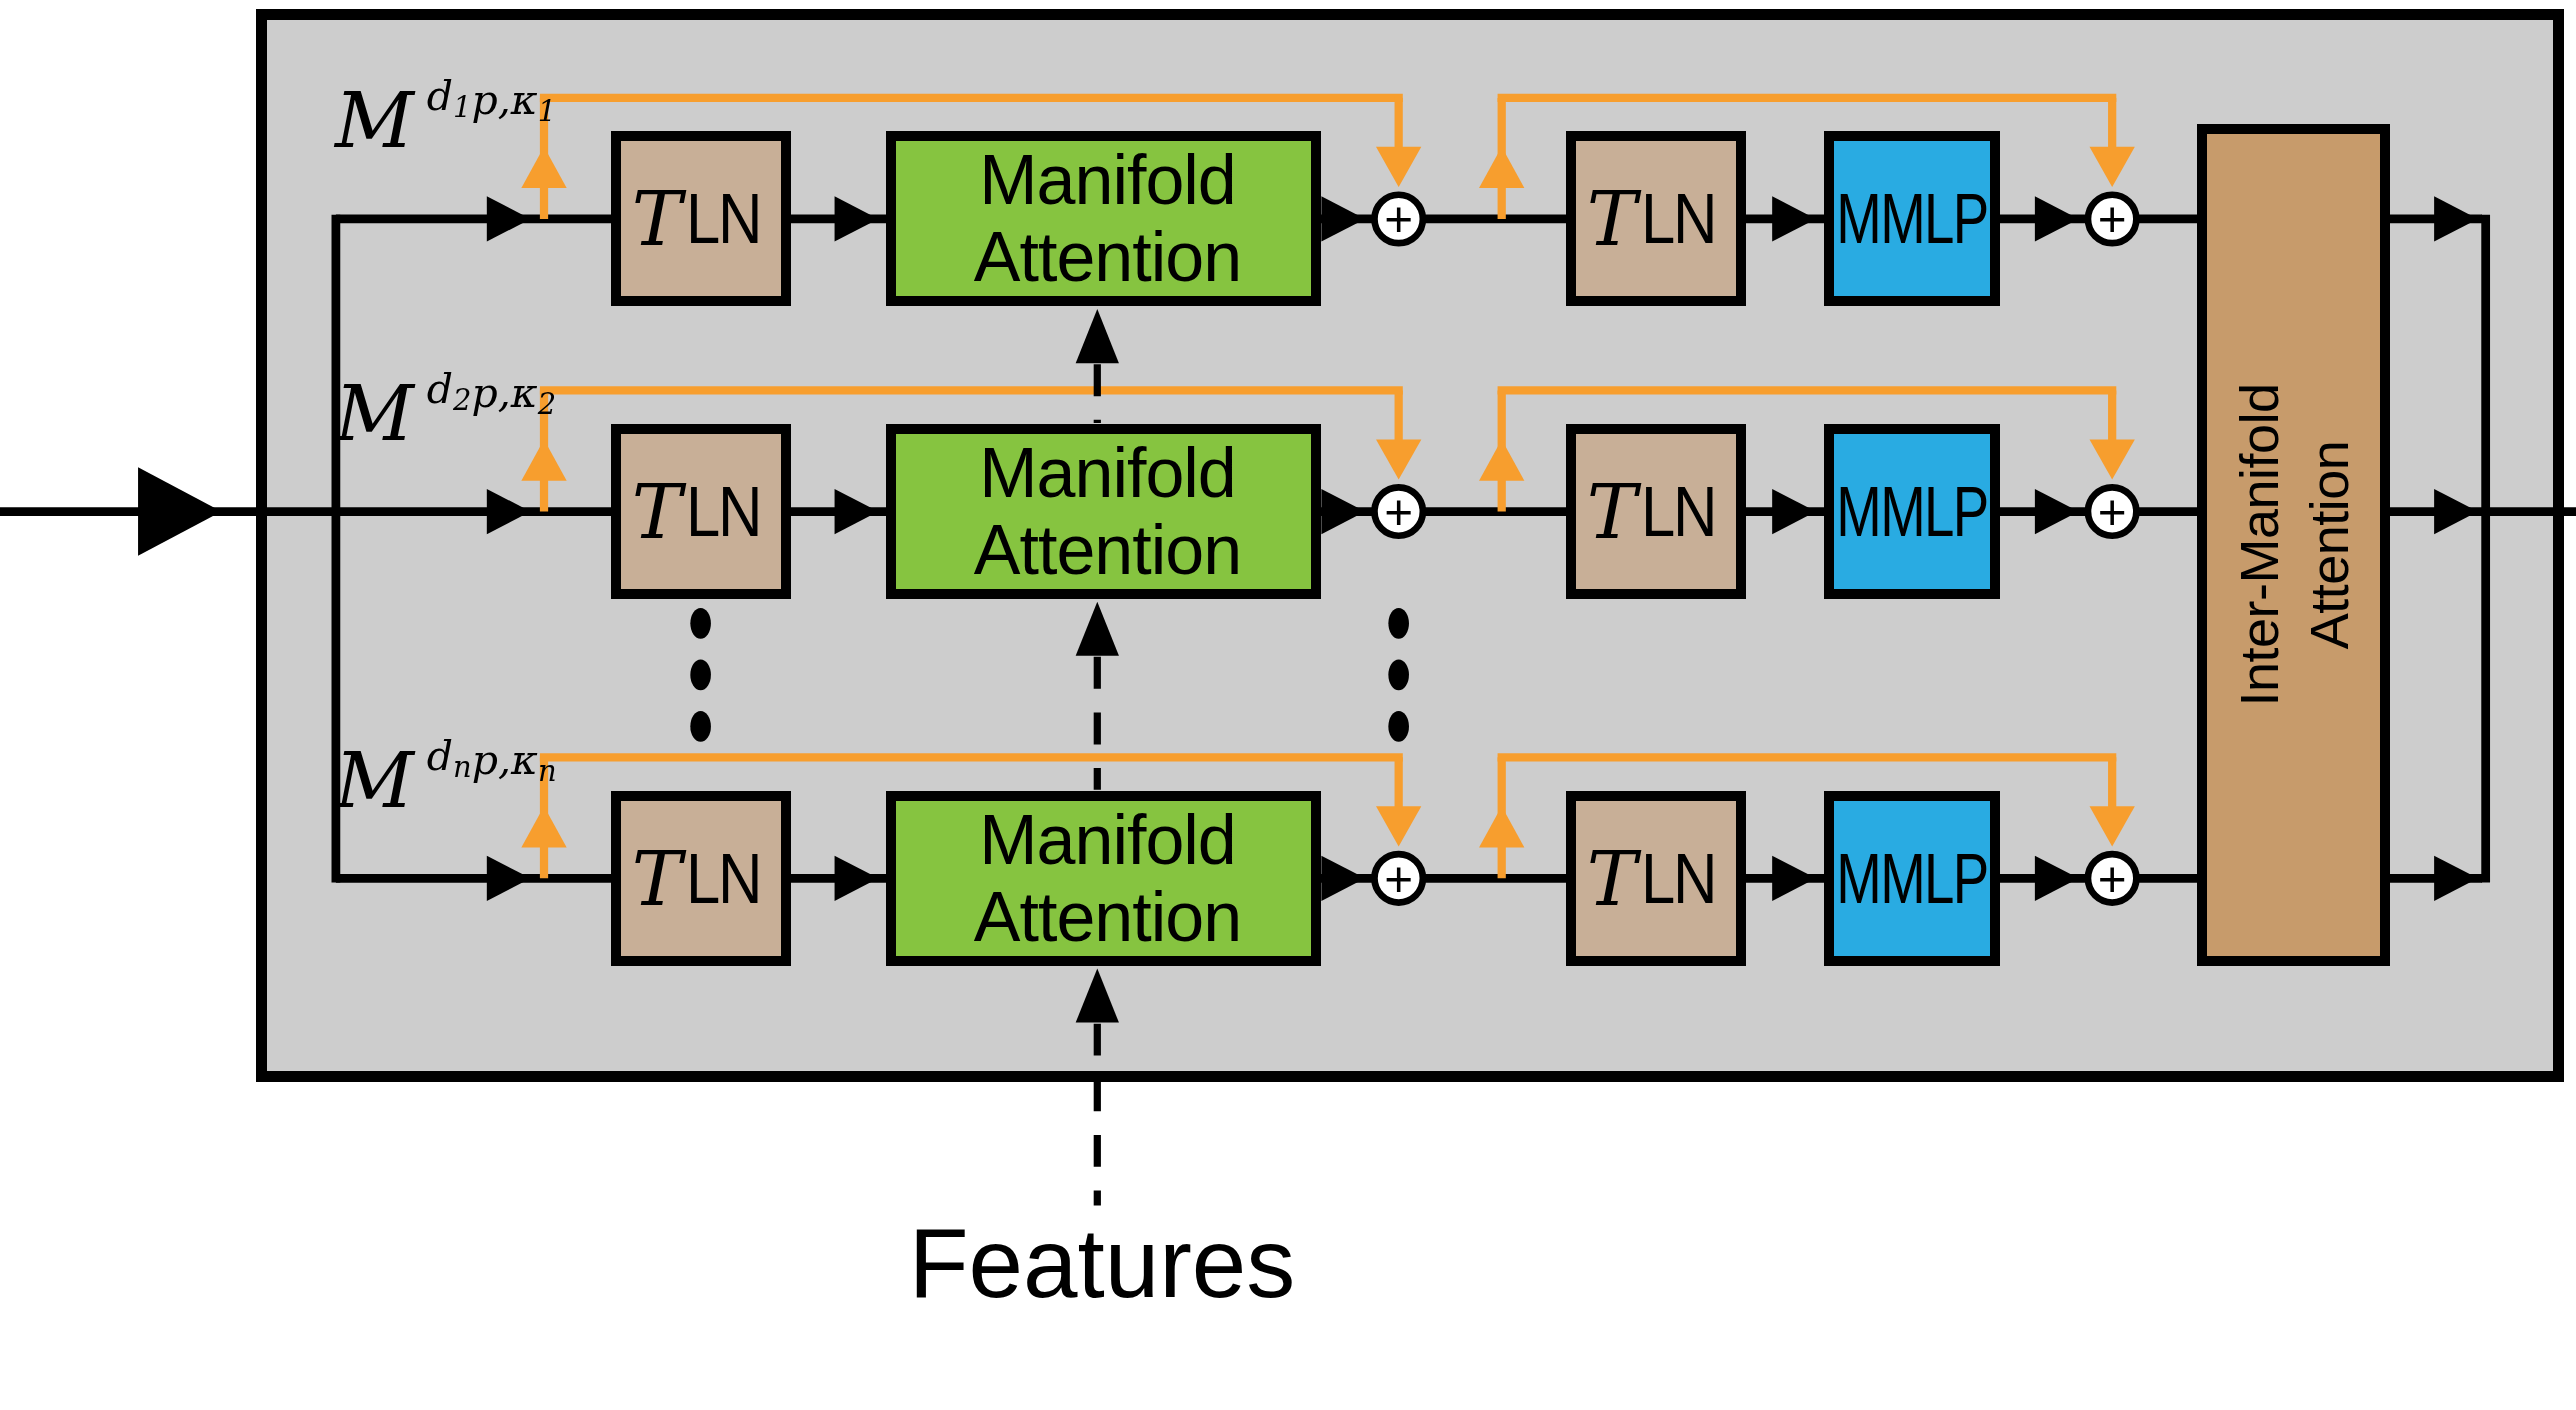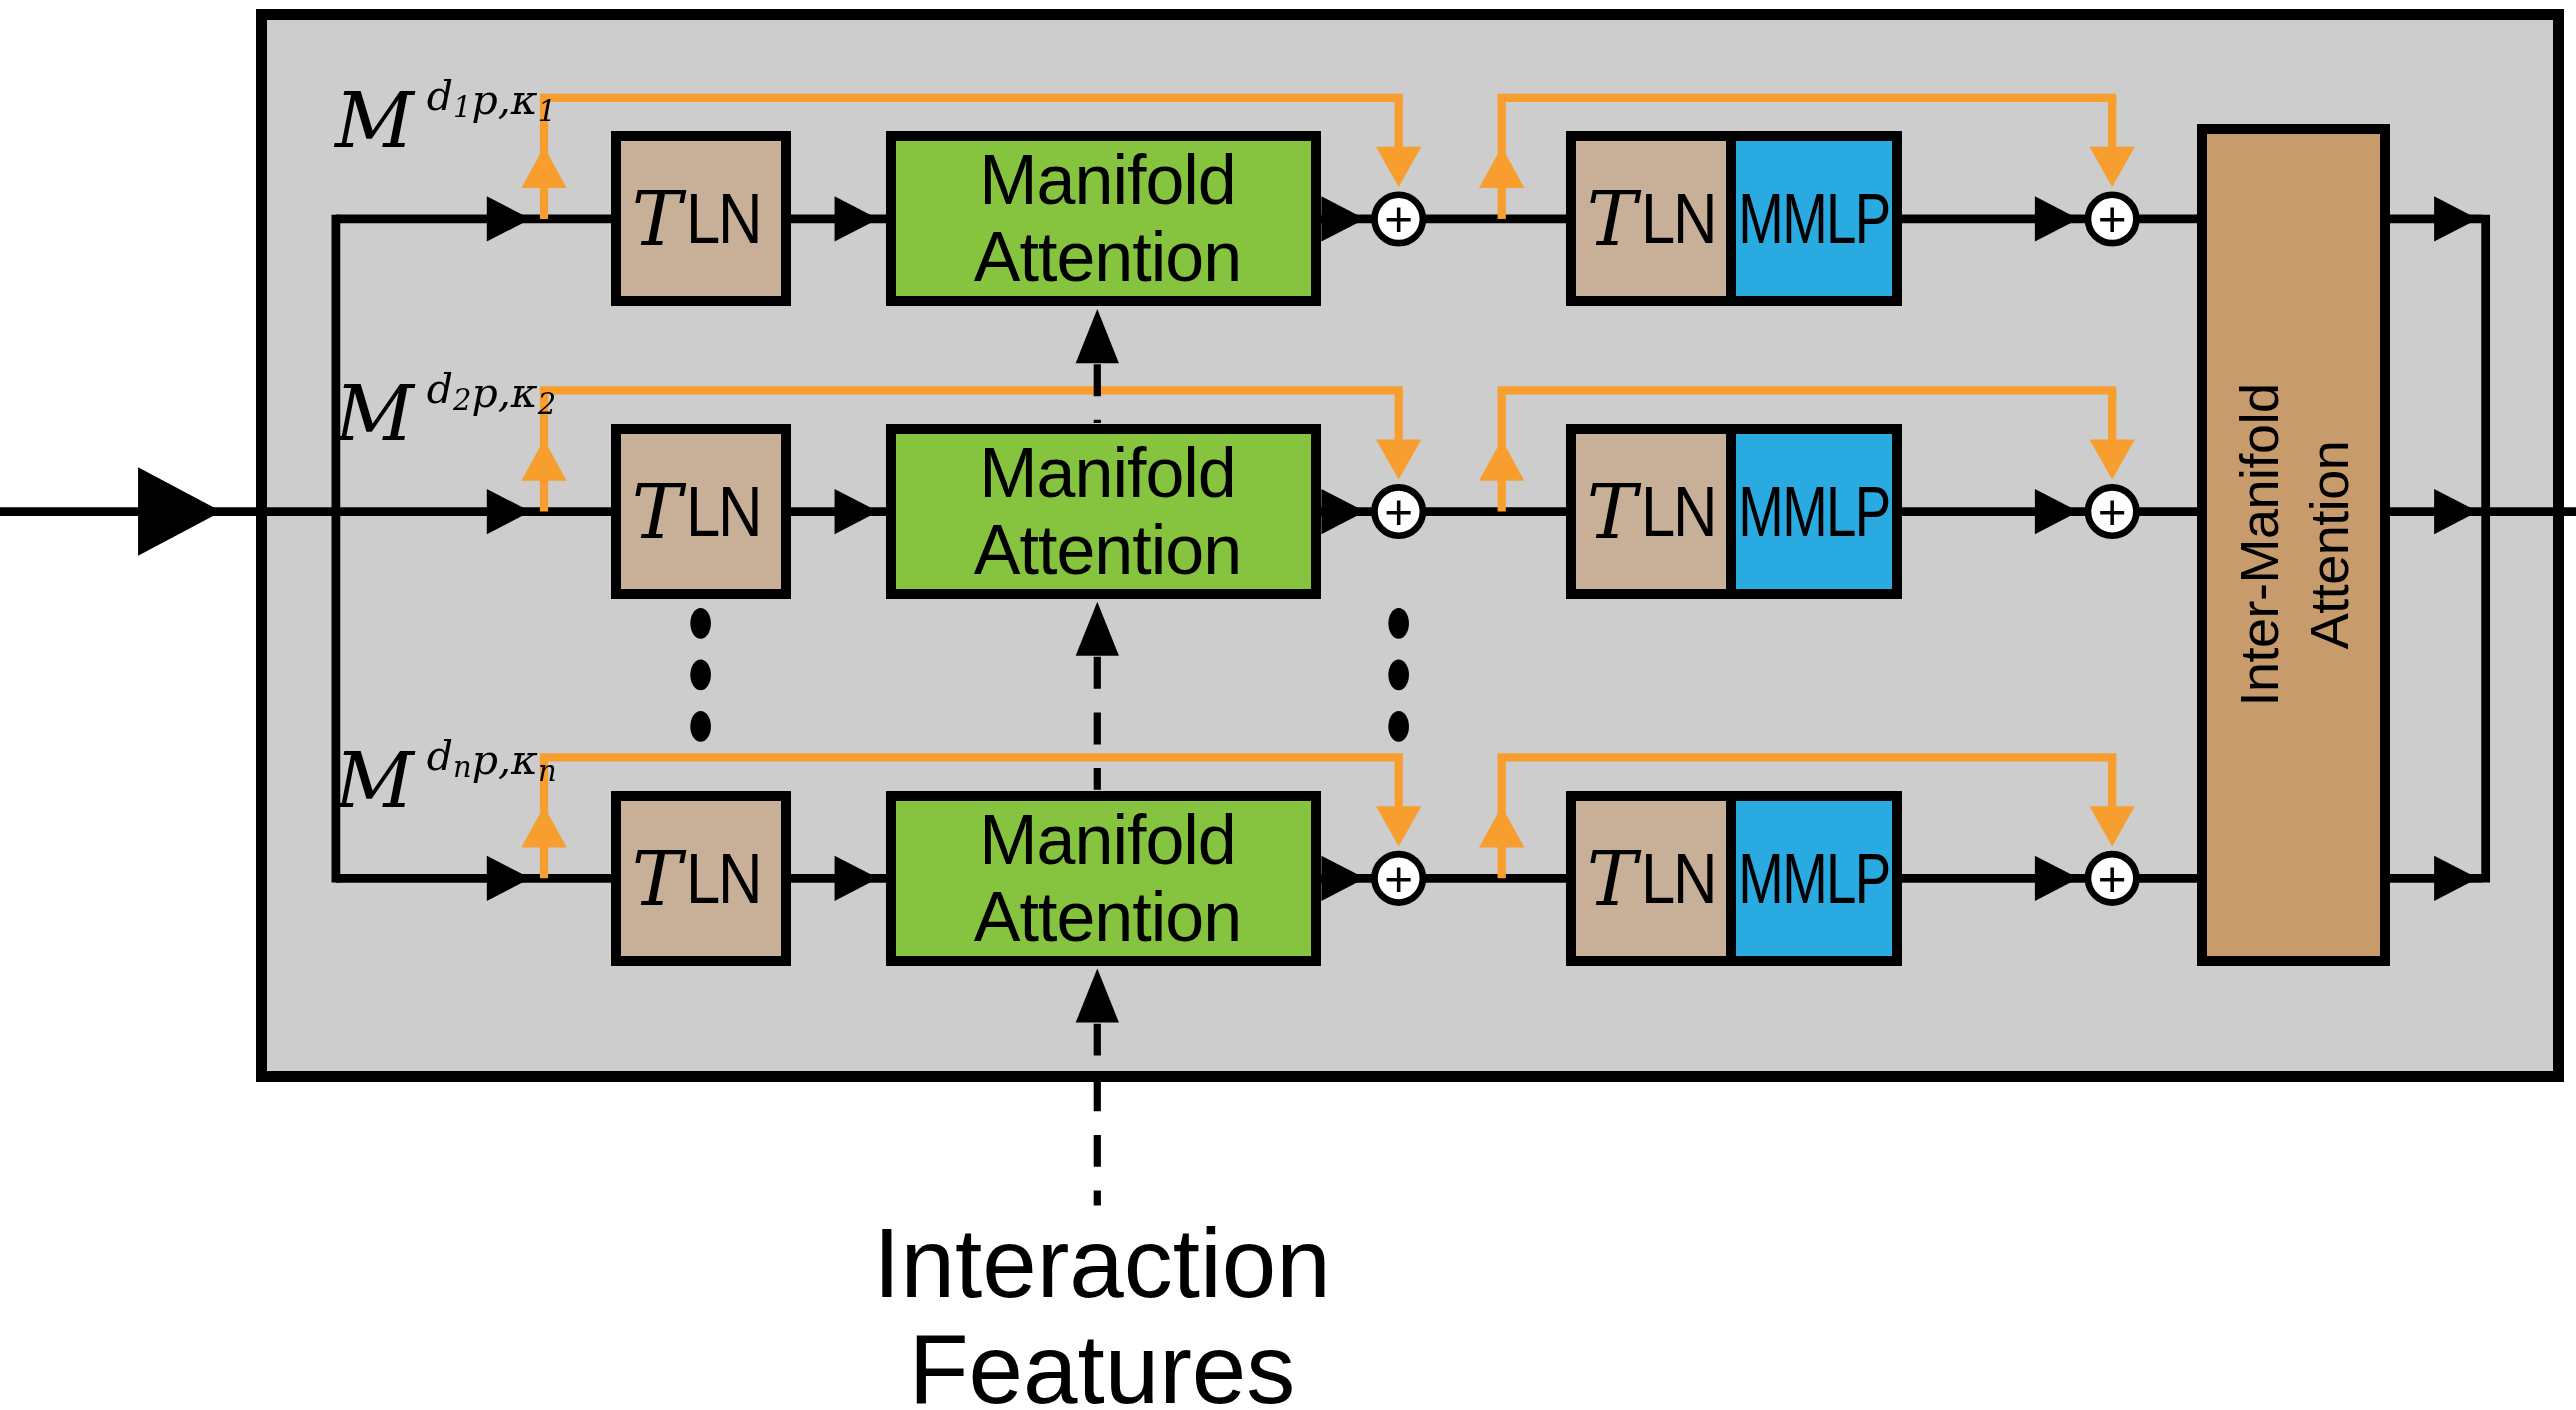--- a/index.html
+++ b/index.html
@@ -16,21 +16,21 @@
   .dot{fill:var(--line,#000);}
   .pc{fill:#ffffff;stroke:var(--line,#000);stroke-width:13;}
   .pt{font:400 96px "Liberation Sans",sans-serif;fill:var(--line,#000);
       text-anchor:middle;dominant-baseline:central;}
   .box{position:absolute;height:175px;border:10.3px solid var(--line,#000);box-sizing:border-box;
        display:flex;align-items:center;justify-content:center;color:var(--line,#000);}
   .r1{top:131px;} .r2{top:424px;} .r3{top:791px;}
   .tlnA{left:611px;width:180px;background:var(--tan_light,#c8af97);}
   .tlnB{left:1566px;width:180px;background:var(--tan_light,#c8af97);}
   .green{left:886px;width:435px;background:var(--green,#86c440);padding-left:8px;}
-  .mmlp{left:1726px;width:176px;background:var(--blue,#29abe2);justify-content:center;}
+  .mmlp{left:1824px;width:176px;background:var(--blue,#29abe2);justify-content:center;}
   .attn-text{font-size:70px;line-height:77px;text-align:center;letter-spacing:-1px;}
   .attn-text span{display:block;}
   .tcal{font:italic 75px "DejaVu Serif",serif;margin-right:4.1px;}
   .trest{font-size:70px;letter-spacing:-2.6px;transform:scaleX(0.88);transform-origin:left center;display:inline-block;}
   .mmlp-text{font-size:70px;letter-spacing:-2.1px;transform:scaleX(0.78);display:inline-block;}
   .inter{position:absolute;left:2197px;top:124px;width:193px;height:842px;
          background:var(--tan_dark,#c79b6b);border:10.3px solid var(--line,#000);box-sizing:border-box;
          display:flex;align-items:center;justify-content:center;}
   .inter-text{transform:rotate(-90deg);white-space:nowrap;text-align:center;
               font-size:54px;line-height:70px;letter-spacing:-0.5px;}
@@ -239,18 +239,17 @@
   </div>
 
   <div class="inter">
     <div class="inter-text">
       <span>Inter-Manifold</span>
       <span>Attention</span>
     </div>
   </div>
 
   <div class="caption">
-    <span>Interaction</span>
     <span>Features</span>
   </div>
 
 </div>
 
 
 </body></html>

